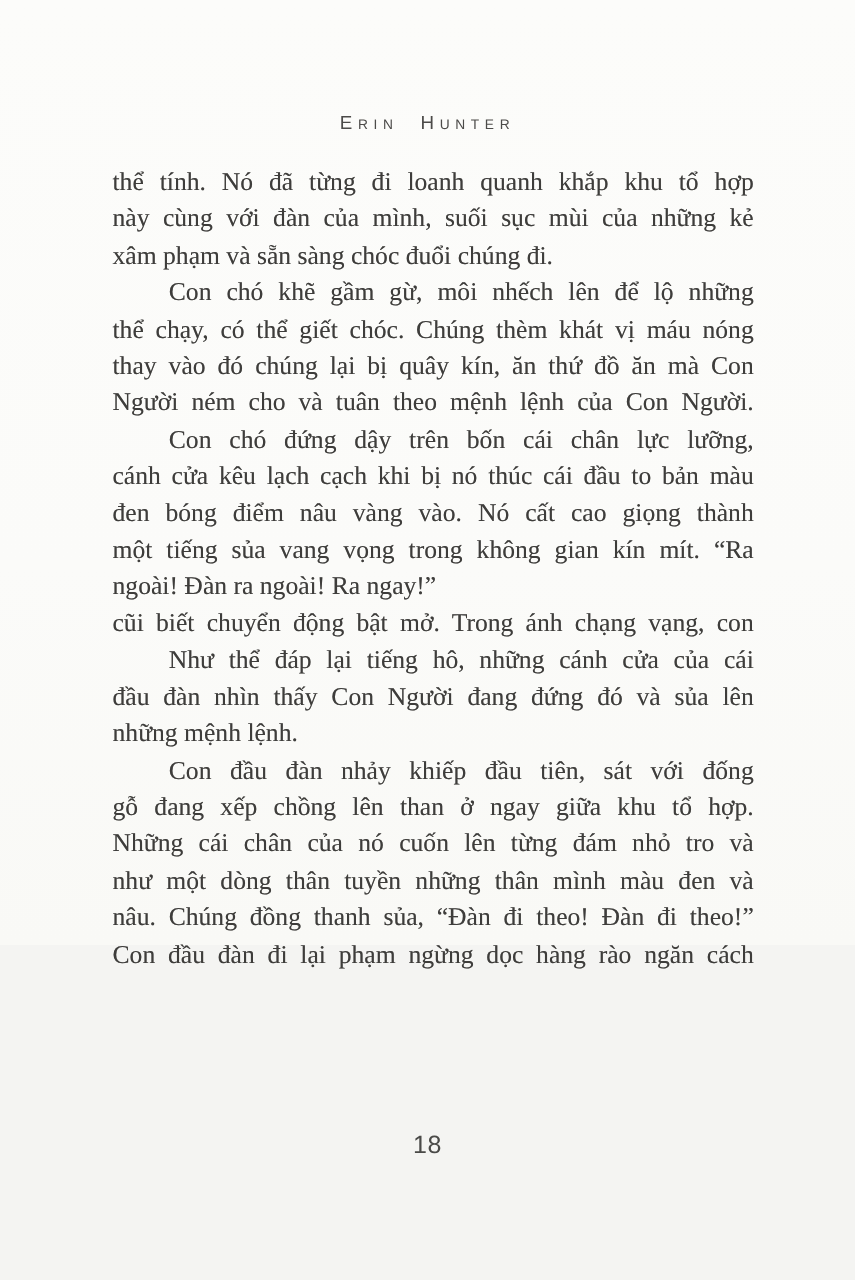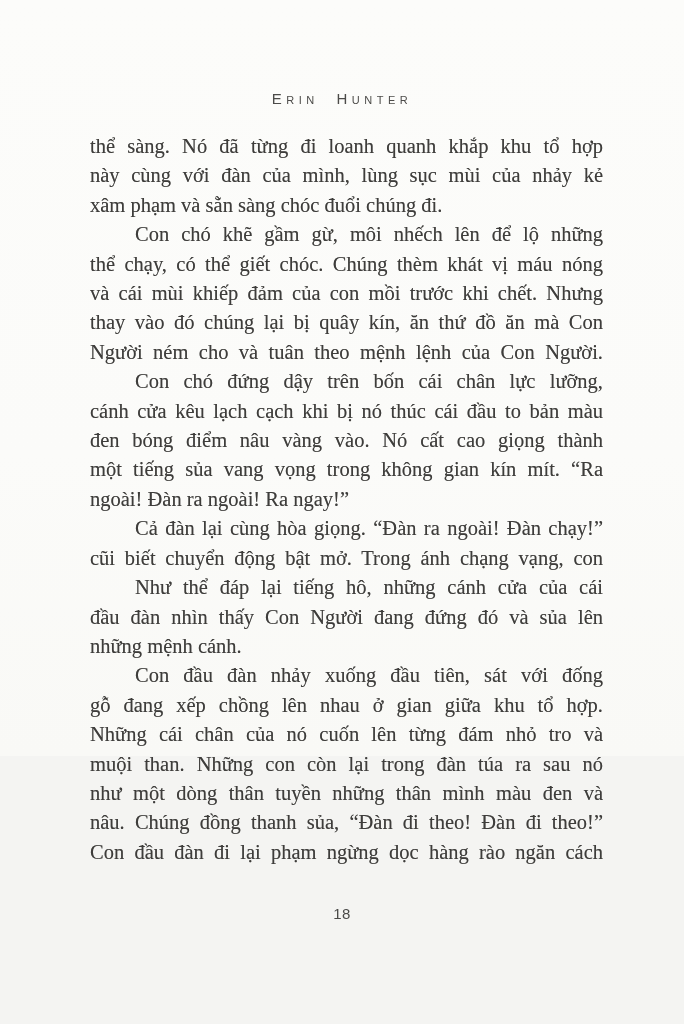--- a/index.html
+++ b/index.html
@@ -58,72 +58,67 @@
   .ln.indent {
     padding-left: 45px;
   }
   .page-number {
     position: absolute;
     top: 905px;
     left: 0;
     width: 100%;
     text-align: center;
     font-family: "Liberation Sans", sans-serif;
-    font-size: 15px;
+    font-size: 20px;
     letter-spacing: 0.5px;
     color: #4a4a48;
   }
 </style>
 </head>
 <body>
 
 <div class="book-page">
 
   <div class="running-header">Erin Hunter</div>
 
   <div class="text-block">
 
     <div class="paragraph">
-      <div class="ln">thể sàng. Nó đã từng đi loanh quanh khắp khu tổ hợp</div>
-      <div class="ln">này cùng với đàn của mình, lùng sục mùi của nhảy kẻ</div>
+      <div class="ln">thể tính. Nó đã từng đi loanh quanh khắp khu tổ hợp</div>
+      <div class="ln">này cùng với đàn của mình, suối sục mùi của những kẻ</div>
       <div class="ln last">xâm phạm và sẵn sàng chóc đuổi chúng đi.</div>
     </div>
 
     <div class="paragraph">
       <div class="ln indent">Con chó khẽ gầm gừ, môi nhếch lên để lộ những</div>
       <div class="ln">thể chạy, có thể giết chóc. Chúng thèm khát vị máu nóng</div>
-      <div class="ln">và cái mùi khiếp đảm của con mồi trước khi chết. Nhưng</div>
       <div class="ln">thay vào đó chúng lại bị quây kín, ăn thứ đồ ăn mà Con</div>
       <div class="ln">Người ném cho và tuân theo mệnh lệnh của Con Người.</div>
     </div>
 
     <div class="paragraph">
       <div class="ln indent">Con chó đứng dậy trên bốn cái chân lực lưỡng,</div>
       <div class="ln">cánh cửa kêu lạch cạch khi bị nó thúc cái đầu to bản màu</div>
       <div class="ln">đen bóng điểm nâu vàng vào. Nó cất cao giọng thành</div>
       <div class="ln">một tiếng sủa vang vọng trong không gian kín mít. “Ra</div>
       <div class="ln last">ngoài! Đàn ra ngoài! Ra ngay!”</div>
     </div>
 
-    <div class="paragraph">
-      <div class="ln indent">Cả đàn lại cùng hòa giọng. “Đàn ra ngoài! Đàn chạy!”</div>
-    </div>
 
     <div class="paragraph">
       <div class="ln">cũi biết chuyển động bật mở. Trong ánh chạng vạng, con</div>
       <div class="ln indent">Như thể đáp lại tiếng hô, những cánh cửa của cái</div>
       <div class="ln">đầu đàn nhìn thấy Con Người đang đứng đó và sủa lên</div>
-      <div class="ln last">những mệnh cánh.</div>
+      <div class="ln last">những mệnh lệnh.</div>
     </div>
 
     <div class="paragraph">
-      <div class="ln indent">Con đầu đàn nhảy xuống đầu tiên, sát với đống</div>
-      <div class="ln">gỗ đang xếp chồng lên nhau ở gian giữa khu tổ hợp.</div>
+      <div class="ln indent">Con đầu đàn nhảy khiếp đầu tiên, sát với đống</div>
+      <div class="ln">gỗ đang xếp chồng lên than ở ngay giữa khu tổ hợp.</div>
       <div class="ln">Những cái chân của nó cuốn lên từng đám nhỏ tro và</div>
-      <div class="ln">muội than. Những con còn lại trong đàn túa ra sau nó</div>
       <div class="ln">như một dòng thân tuyền những thân mình màu đen và</div>
       <div class="ln">nâu. Chúng đồng thanh sủa, “Đàn đi theo! Đàn đi theo!”</div>
       <div class="ln">Con đầu đàn đi lại phạm ngừng dọc hàng rào ngăn cách</div>
     </div>
 
   </div>
 
   <div class="page-number">18</div>
 
 </div>

